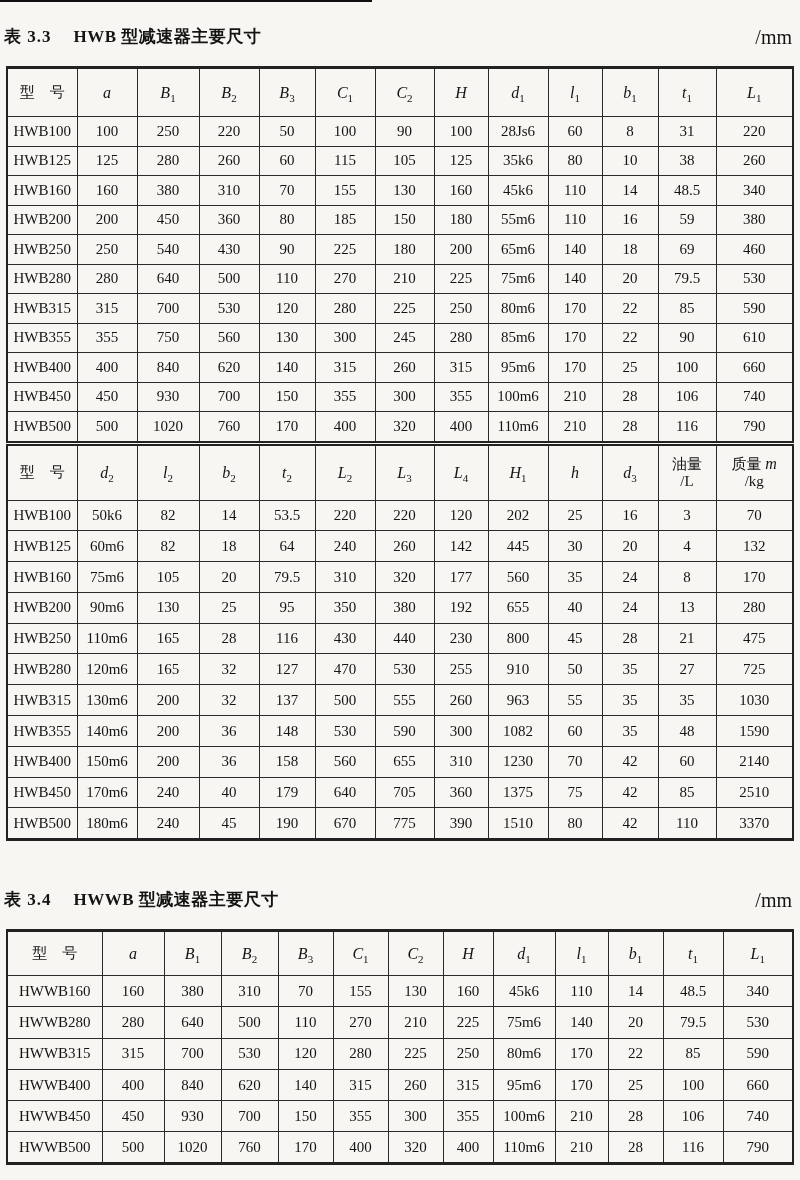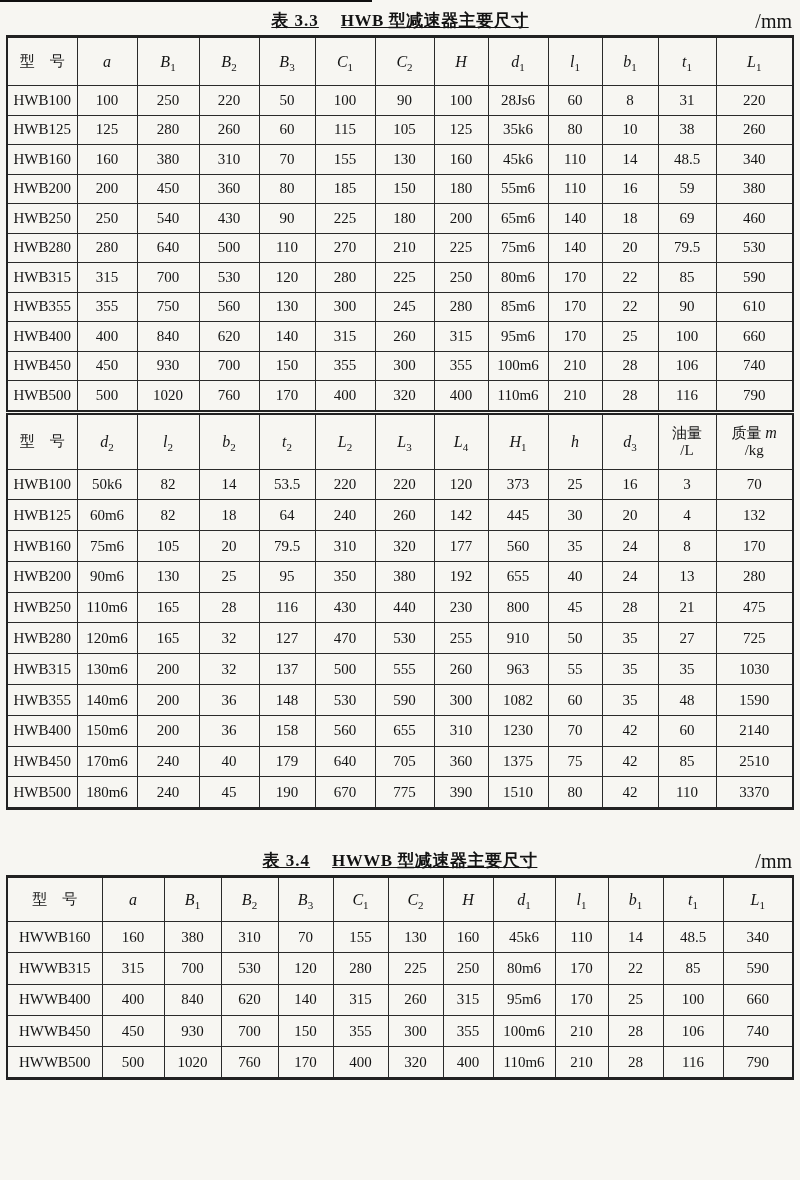--- a/index.html
+++ b/index.html
@@ -16,24 +16,22 @@
     color:var(--ink);
     font-family:"Liberation Serif","DejaVu Serif",serif;
     overflow:hidden;
   }
   .scan-line{
     position:absolute;top:0;left:0;
     width:372px;height:2px;background:#101010;
   }
   .caption{
     position:relative;
-    width:792px;margin:0 auto;
-    text-align:center;
+    width:792px;margin:16px auto;
     white-space:nowrap;
-    text-decoration:underline;
   }
   .cap33{padding-top:9px;height:25px;}
   .cap34{padding-top:31px;height:25px;}
   .cap-label{
     font-weight:bold;font-size:17px;
     margin-right:22px;letter-spacing:1px;
   }
   .cap-title{
     font-weight:bold;font-size:17px;letter-spacing:0.5px;
   }
@@ -297,21 +295,21 @@
         </tr>
         <tr>
           <td>HWB100</td>
           <td>50k6</td>
           <td>82</td>
           <td>14</td>
           <td>53.5</td>
           <td>220</td>
           <td>220</td>
           <td>120</td>
-          <td>373</td>
+          <td>202</td>
           <td>25</td>
           <td>16</td>
           <td>3</td>
           <td>70</td>
         </tr>
         <tr>
           <td>HWB125</td>
           <td>60m6</td>
           <td>82</td>
           <td>18</td>
@@ -509,20 +507,35 @@
           <td>155</td>
           <td>130</td>
           <td>160</td>
           <td>45k6</td>
           <td>110</td>
           <td>14</td>
           <td>48.5</td>
           <td>340</td>
         </tr>
         <tr>
+          <td>HWWB280</td>
+          <td>280</td>
+          <td>640</td>
+          <td>500</td>
+          <td>110</td>
+          <td>270</td>
+          <td>210</td>
+          <td>225</td>
+          <td>75m6</td>
+          <td>140</td>
+          <td>20</td>
+          <td>79.5</td>
+          <td>530</td>
+        </tr>
+        <tr>
           <td>HWWB315</td>
           <td>315</td>
           <td>700</td>
           <td>530</td>
           <td>120</td>
           <td>280</td>
           <td>225</td>
           <td>250</td>
           <td>80m6</td>
           <td>170</td>

